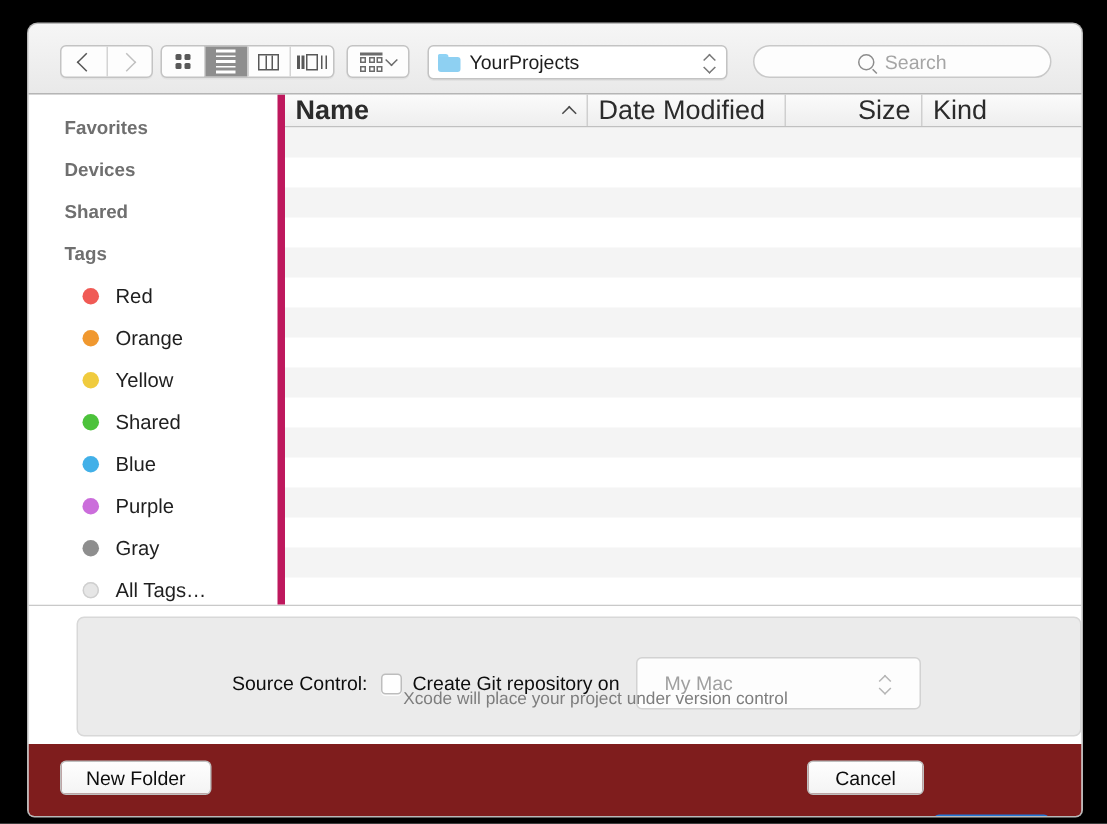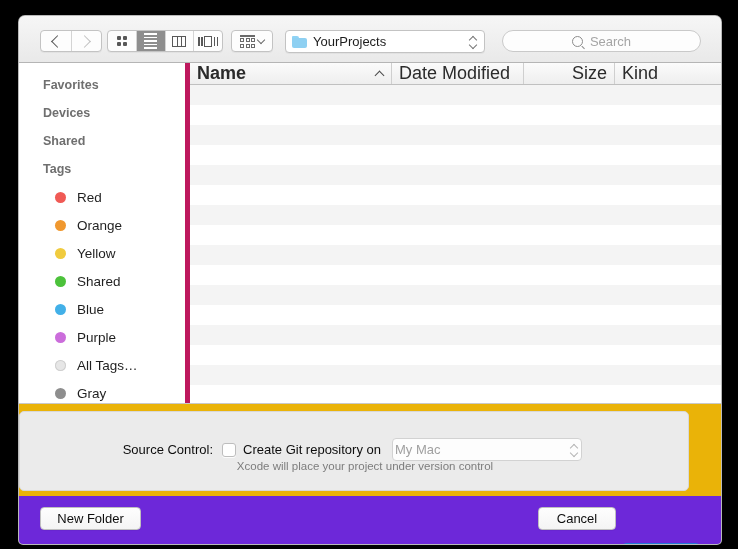--- a/index.html
+++ b/index.html
@@ -167,23 +167,23 @@
     position: absolute; right: 8px; top: 50%; margin-top: -2px;
     width: 6px; height: 6px; border-left: 1.4px solid #4a4a4a; border-top: 1.4px solid #4a4a4a;
     transform: rotate(45deg);
   }
   .rows { flex: 1; }
   .row { height: 20px; }
   .row.alt { background: #f4f4f4; }
 
   
   .accessory {
-    height: 92px; background: #eab308;
+    height: 92px; background: #ffffff;
     border-top: 1px solid #c9c9c9;
-    display: flex; align-items: center; justify-content: flex-start;
+    display: flex; align-items: center; justify-content: flex-end;
   }
   .sc-box {
     width: 668px; height: 78px; margin-top: 2px;
     background: #ebebeb; border: 1px solid #d8d8d8; border-radius: 5px;
     position: relative;
   }
   .sc-line {
     position: absolute; left: 0; top: 26px; width: 100%;
     display: flex; align-items: center;
   }
@@ -191,35 +191,35 @@
     width: 202px; text-align: right; font-size: 13px; color: #0d0d0d;
     padding-right: 9px; box-sizing: border-box;
   }
   .checkbox {
     width: 14px; height: 14px; background: #fefefe; border: 1px solid #bdbdbd;
     border-radius: 3px; box-sizing: border-box; flex: none;
     box-shadow: 0 1px 0 rgba(255,255,255,0.8);
   }
   .cb-text { font-size: 13px; color: #0d0d0d; margin-left: 7px; }
   .sc-popup {
-    margin-left: 11px; width: 190px; height: 23px;
+    margin-left: 11px; width: 190px; height: 35px;
     background: #fdfdfd; border: 1px solid #d2d2d2; border-radius: 4px;
-    box-sizing: border-box; display: flex; align-items: center; padding: 0 2px;
+    box-sizing: border-box; display: flex; align-items: center; padding: 0 18px;
   }
   .sc-popup .path-label { font-size: 13px; color: #a0a0a0; }
   .sc-popup .stepper i:before { border-color: #b5b5b5; }
   .sc-help {
     position: absolute; left: 0; top: 48px; width: 100%;
     text-align: center; font-size: 11.5px; color: #7d7d7d;
     padding-left: 22px; box-sizing: border-box;
   }
 
   
   .bottombar {
-    height: 48px; background: #6d28d9; position: relative;
+    height: 48px; background: #7f1d1d; position: relative;
   }
   .btn {
     position: absolute; top: 11px; height: 23px;
     border-radius: 4px; box-sizing: border-box;
     display: flex; align-items: center; justify-content: center;
     font-size: 13px;
   }
   .btn.plain {
     background: linear-gradient(to bottom, #fefefe 0%, #f4f4f4 100%);
     border: 1px solid #bfbfbf; color: #0d0d0d;
@@ -346,26 +346,26 @@
       </div>
       <div class="sb-row">
         <span class="dot" style="background:#42b0e8"></span>
         <span>Blue</span>
       </div>
       <div class="sb-row">
         <span class="dot" style="background:#cb6ddb"></span>
         <span>Purple</span>
       </div>
       <div class="sb-row">
+        <span class="dot" style="background:#8e8e8e"></span>
+        <span>Gray</span>
+      </div>
+      <div class="sb-row">
         <span class="dot hollow"></span>
         <span>All Tags…</span>
-      </div>
-      <div class="sb-row">
-        <span class="dot" style="background:#8e8e8e"></span>
-        <span>Gray</span>
       </div>
     </div>
 
     <div class="filelist">
       <div class="col-head">
         <div class="col name">
           <span>Name</span>
           <span class="sort-caret"></span>
         </div>
         <div class="col date">

